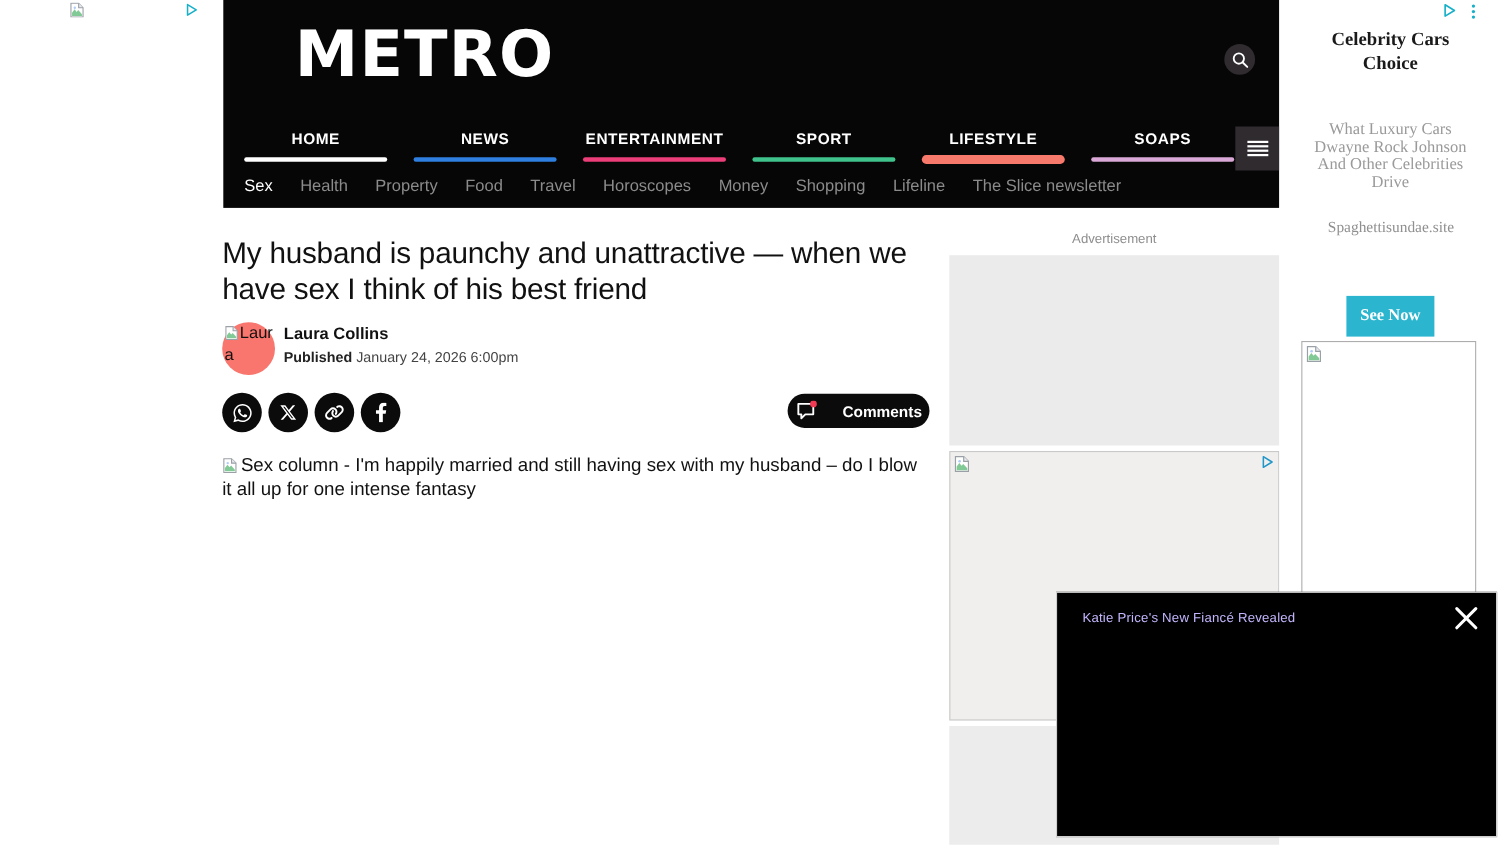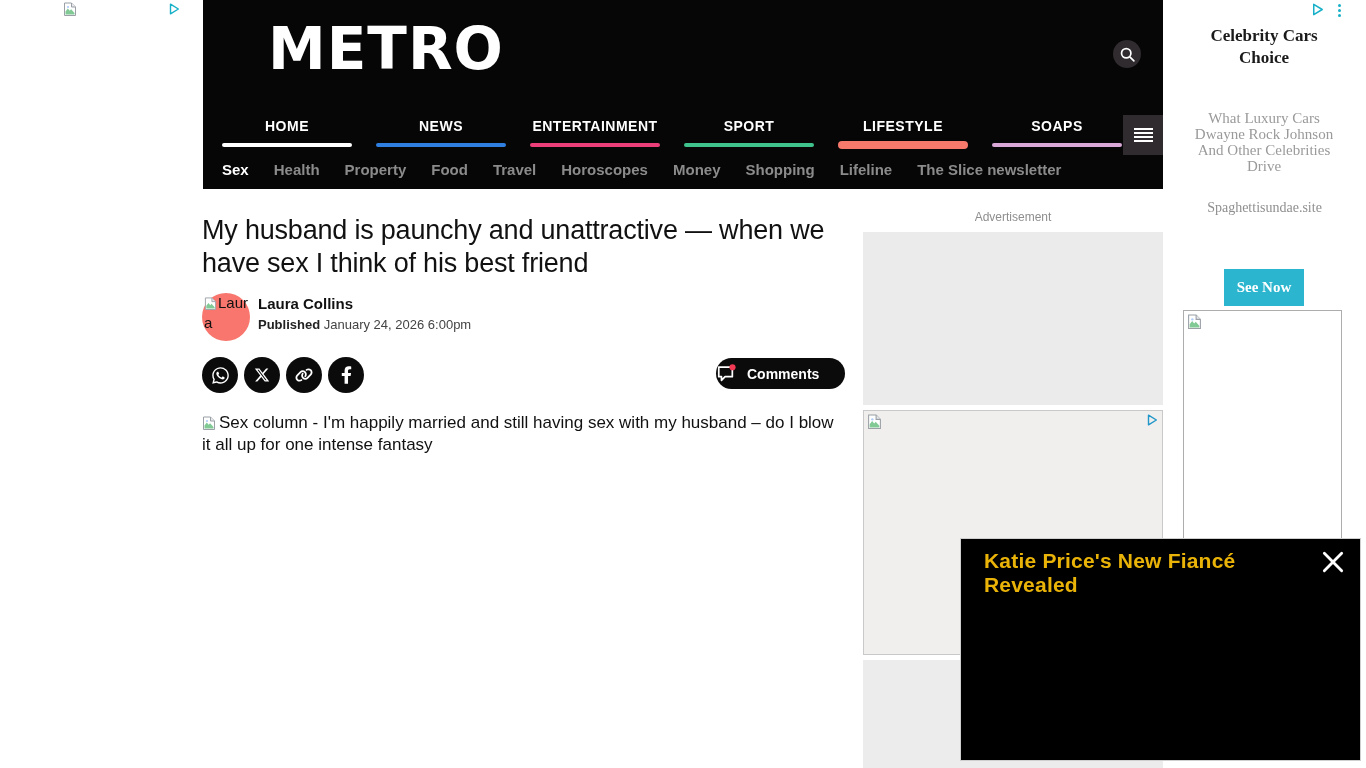--- a/index.html
+++ b/index.html
@@ -16,21 +16,21 @@
   .logo { position:absolute; left:19px; top:18px; font-family:"DejaVu Sans", sans-serif;
           font-weight:800; font-size:58px; line-height:62px; color:#fff; letter-spacing:1px;margin-left:46px; }
   .search-btn { position:absolute; left:910px; top:40px; width:28px; height:28px;
                 border-radius:50%; background:#2f2b2f; display:flex; align-items:center; justify-content:center; cursor:pointer; }
   .nav-tabs { position:absolute; left:19px; top:118px; display:flex; gap:24px; }
   .tab { width:130px; text-align:center; cursor:pointer; }
   .tab-label { color:#fff; font-size:14px; font-weight:bold; letter-spacing:.5px; padding-bottom:7px; }
   .tab-underline { height:4px; border-radius:3px; margin-top:2px; }
   .tab-underline.active { height:8px; border-radius:5px; margin-top:0; }
   .subnav { position:absolute; left:19px; top:161px; display:flex; gap:25px; }
-  .subnav-item { color:#8b8b8b; font-size:15px; font-weight:bold; cursor:pointer; white-space:nowrap; }
+  .subnav-item { color:#8b8b8b; font-size:15px; font-weight:normal; cursor:pointer; white-space:nowrap; }
   .subnav-item.active { color:#fff; }
   .hamburger { position:absolute; left:920px; top:115px; width:40px; height:40px; background:#2f2b2f;
                display:flex; flex-direction:column; align-items:center; justify-content:center; gap:2px; cursor:pointer; }
   .hamburger span { display:block; width:19px; height:2px; background:#fff; }
 
   
   .article { position:absolute; left:202px; top:214px; width:646px; }
   .article h1 { font-size:27px; line-height:33px; font-weight:400; color:#111; letter-spacing:-0.2px; }
   .byline { position:relative; margin-top:13px; height:48px; }
   .avatar { position:absolute; left:0; top:0; width:48px; height:48px; border-radius:50%; background:#f8766d; }
@@ -39,22 +39,22 @@
   .avatar-alt svg { vertical-align:-2px; margin-right:1px; }
   .byline-text { margin-left:56px; padding-top:2px; }
   .author { font-size:15px; font-weight:bold; color:#111; }
   .published { font-size:13px; color:#444; margin-top:5px; }
   .published b { color:#222; }
   .share-row { position:relative; margin-top:16px; height:36px; }
   .share-icons { display:flex; gap:6px; }
   .share-circle { width:36px; height:36px; border-radius:50%; background:#0b0b0b;
                   display:flex; align-items:center; justify-content:center; cursor:pointer; }
   .comments-btn { position:absolute; right:3px; top:1px; width:129px; height:31px; border-radius:16px;
-                  background:#0b0b0b; color:#fff; display:flex; align-items:center; justify-content:flex-start;
-                  gap:11px; font-size:14px; font-weight:bold; cursor:pointer; }
+                  background:#0b0b0b; color:#fff; display:flex; align-items:center; justify-content:center;
+                  gap:23px; font-size:14px; font-weight:bold; cursor:pointer; }
   .alt-text { margin-top:19px; font-size:17px; line-height:22px; color:#111; width:634px; }
   .alt-text svg { vertical-align:-2px; margin-right:3px; }
 
   
   .center-ads { position:absolute; left:863px; top:210px; width:300px; }
   .ad-label { text-align:center; font-size:12px; color:#8e8e8e; height:22px; }
   .ad-box1 { height:173px; background:#ebebeb; }
   .ad-box2 { margin-top:5px; height:245px; background:#f0efed; border:1px solid #c9c9c9; position:relative; }
   .ad-box2 .broken-sm { position:absolute; left:3px; top:3px; }
   .ad-box2 .adchoices { position:absolute; right:3px; top:2px; }
@@ -76,22 +76,22 @@
   .see-now { position:absolute; left:61px; top:247px; width:80px; height:37px; background:#2bb5cf;
              color:#fff; font-size:15px; font-weight:bold; border:none; display:flex; align-items:center;
              justify-content:center; cursor:pointer; font-family:"Liberation Serif", serif;margin-top:22px; }
   .rad-imgbox { position:absolute; left:20px; top:310px; width:159px; height:230px;
                 border:1px solid #adadad; background:#fff; }
   .rad-imgbox .broken-sm { position:absolute; left:3px; top:3px; }
 
   
   .overlay { position:absolute; left:960px; top:538px; width:401px; height:223px; background:#000;
              border:1px solid #cfcfcf; z-index:50; }
-  .overlay-title { position:absolute; left:23px; top:10px; width:310px; color:#eab308;
-                   font-size:21px; font-weight:bold; line-height:24px; letter-spacing:.2px; }
+  .overlay-title { position:absolute; left:23px; top:10px; width:310px; color:#c4b5fd;
+                   font-size:12px; font-weight:normal; line-height:24px; letter-spacing:.2px; }
   .overlay-close { position:absolute; right:12px; top:8px; width:30px; height:30px; cursor:pointer;
                    display:flex; align-items:center; justify-content:center; }
 </style>
 </head>
 <body>
 
 <div class="left-rail">
   <span class="broken-sm">
     <svg width="14" height="14" viewBox="0 0 14 14">
         <path d="M1.5 1h7l4 4v8.5h-11z" fill="#fff" stroke="#9aa0a6"></path>

